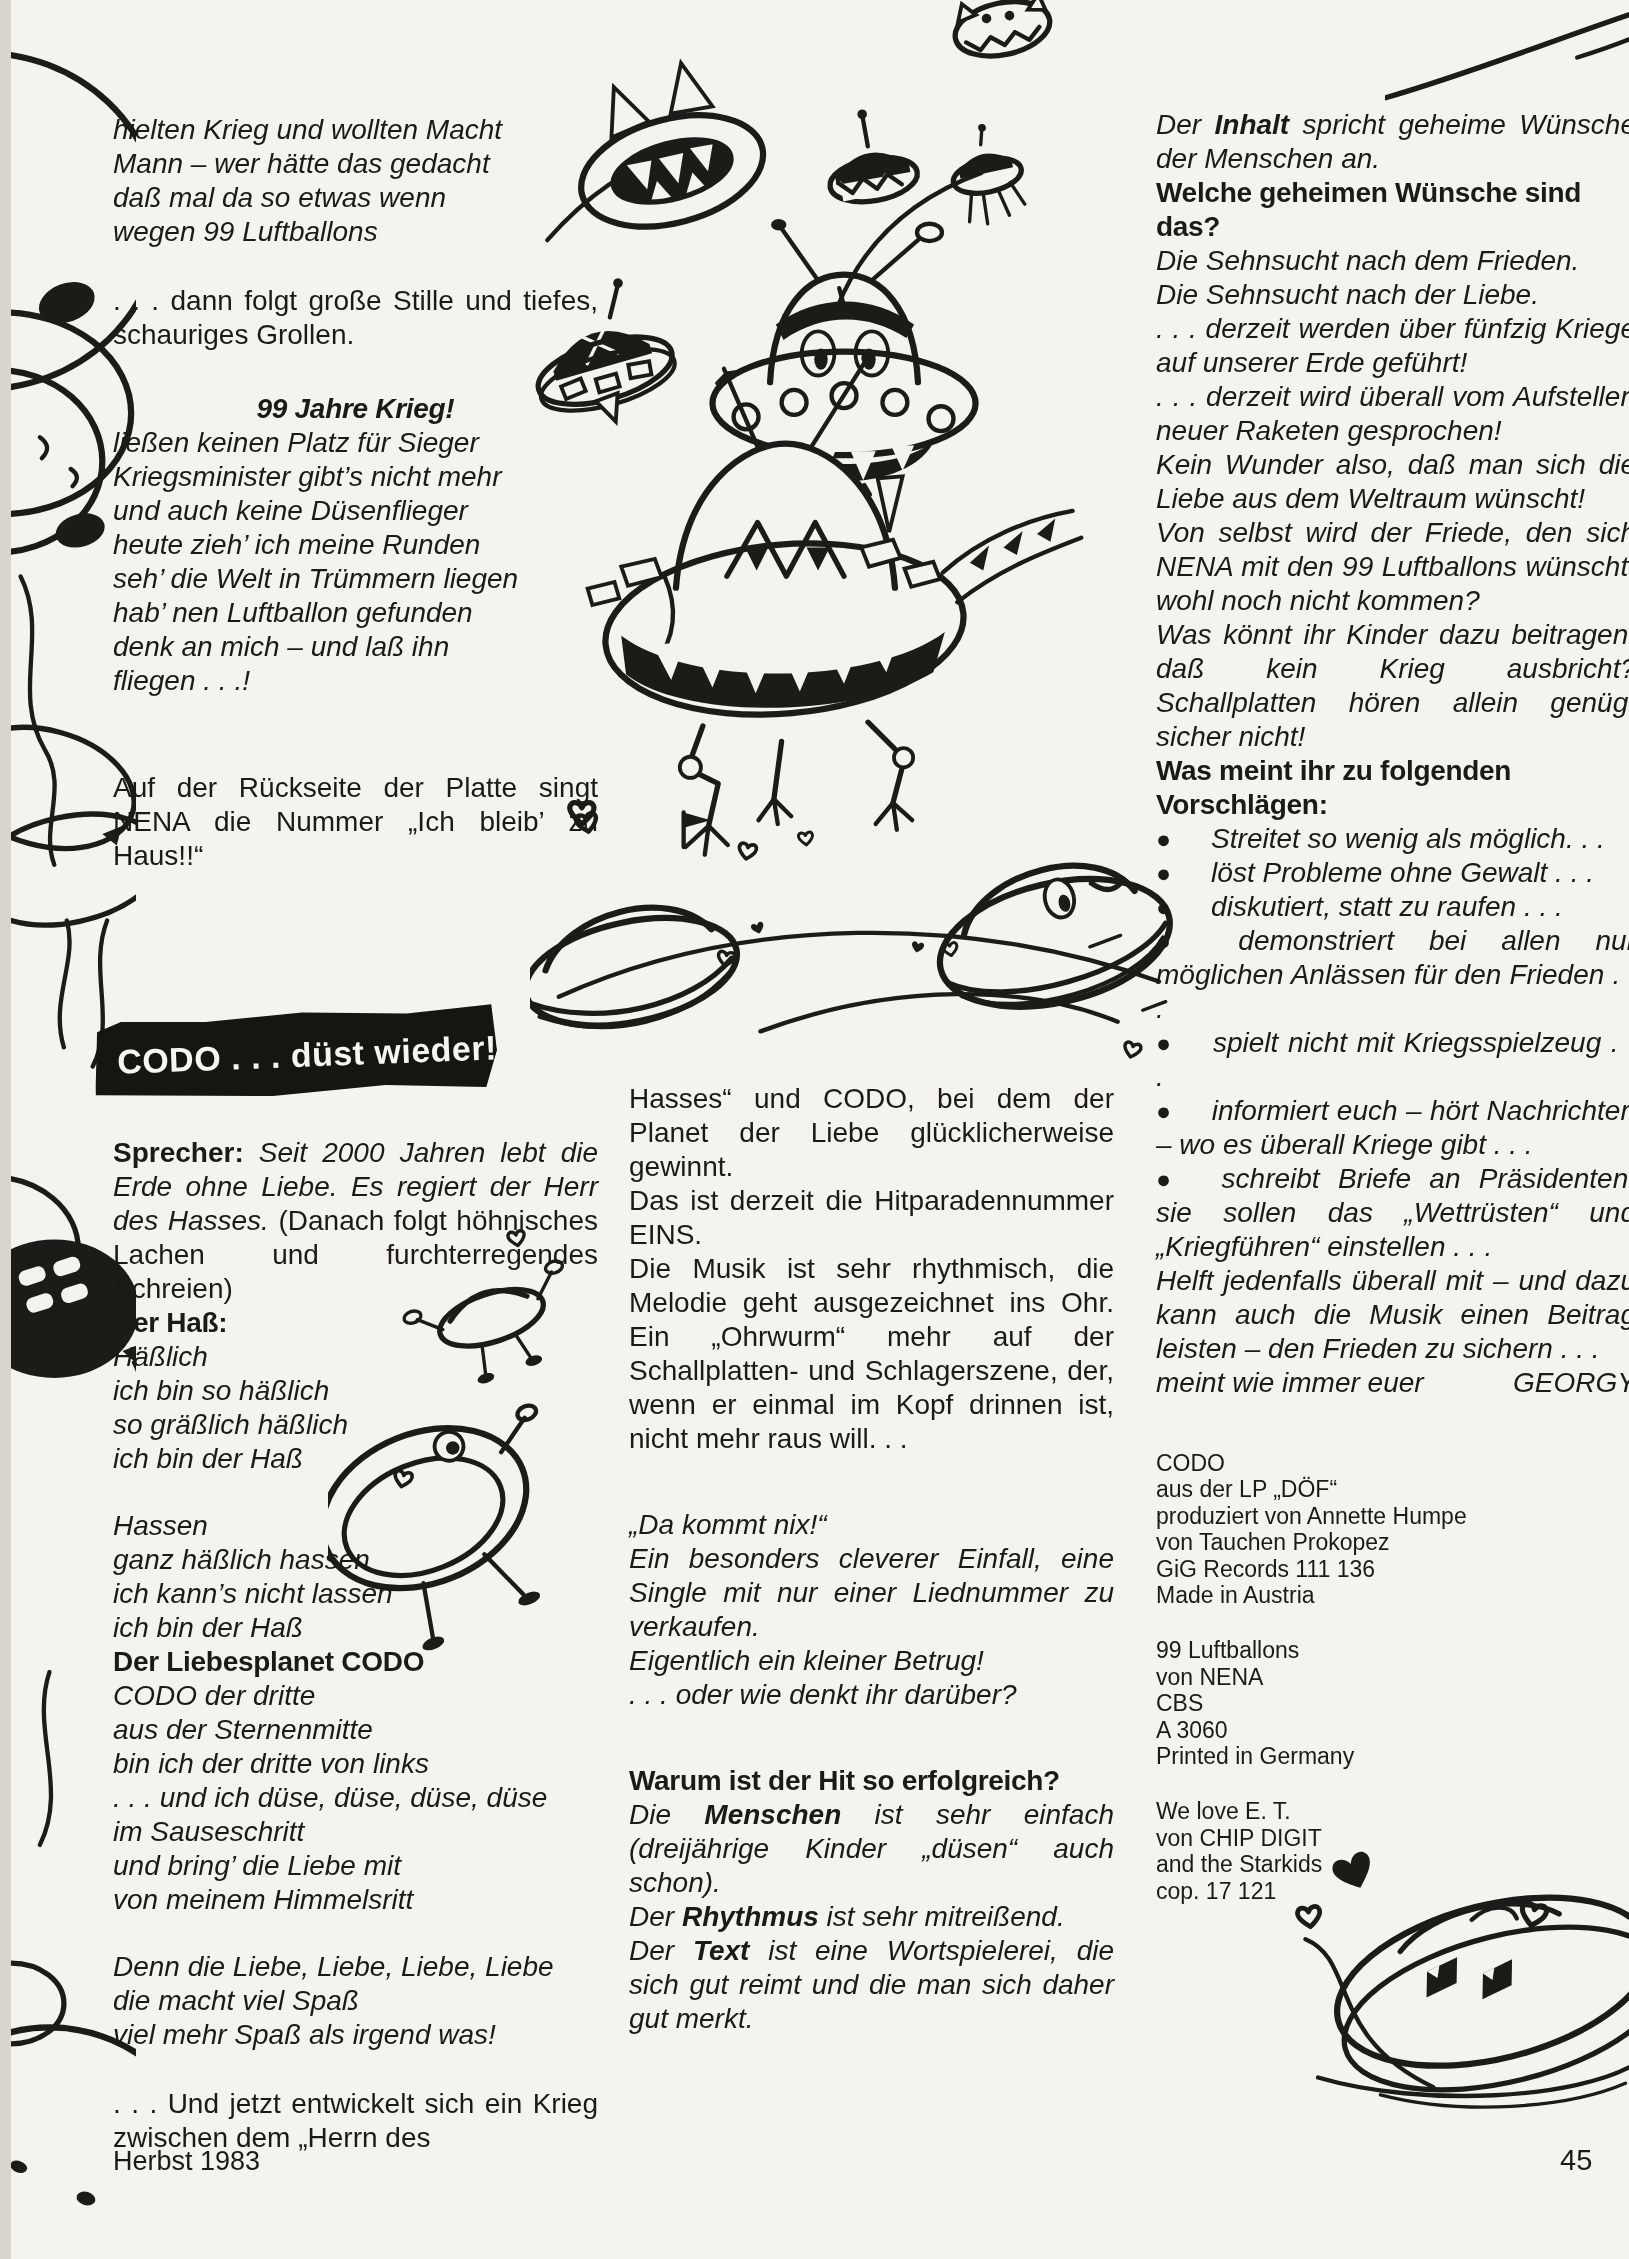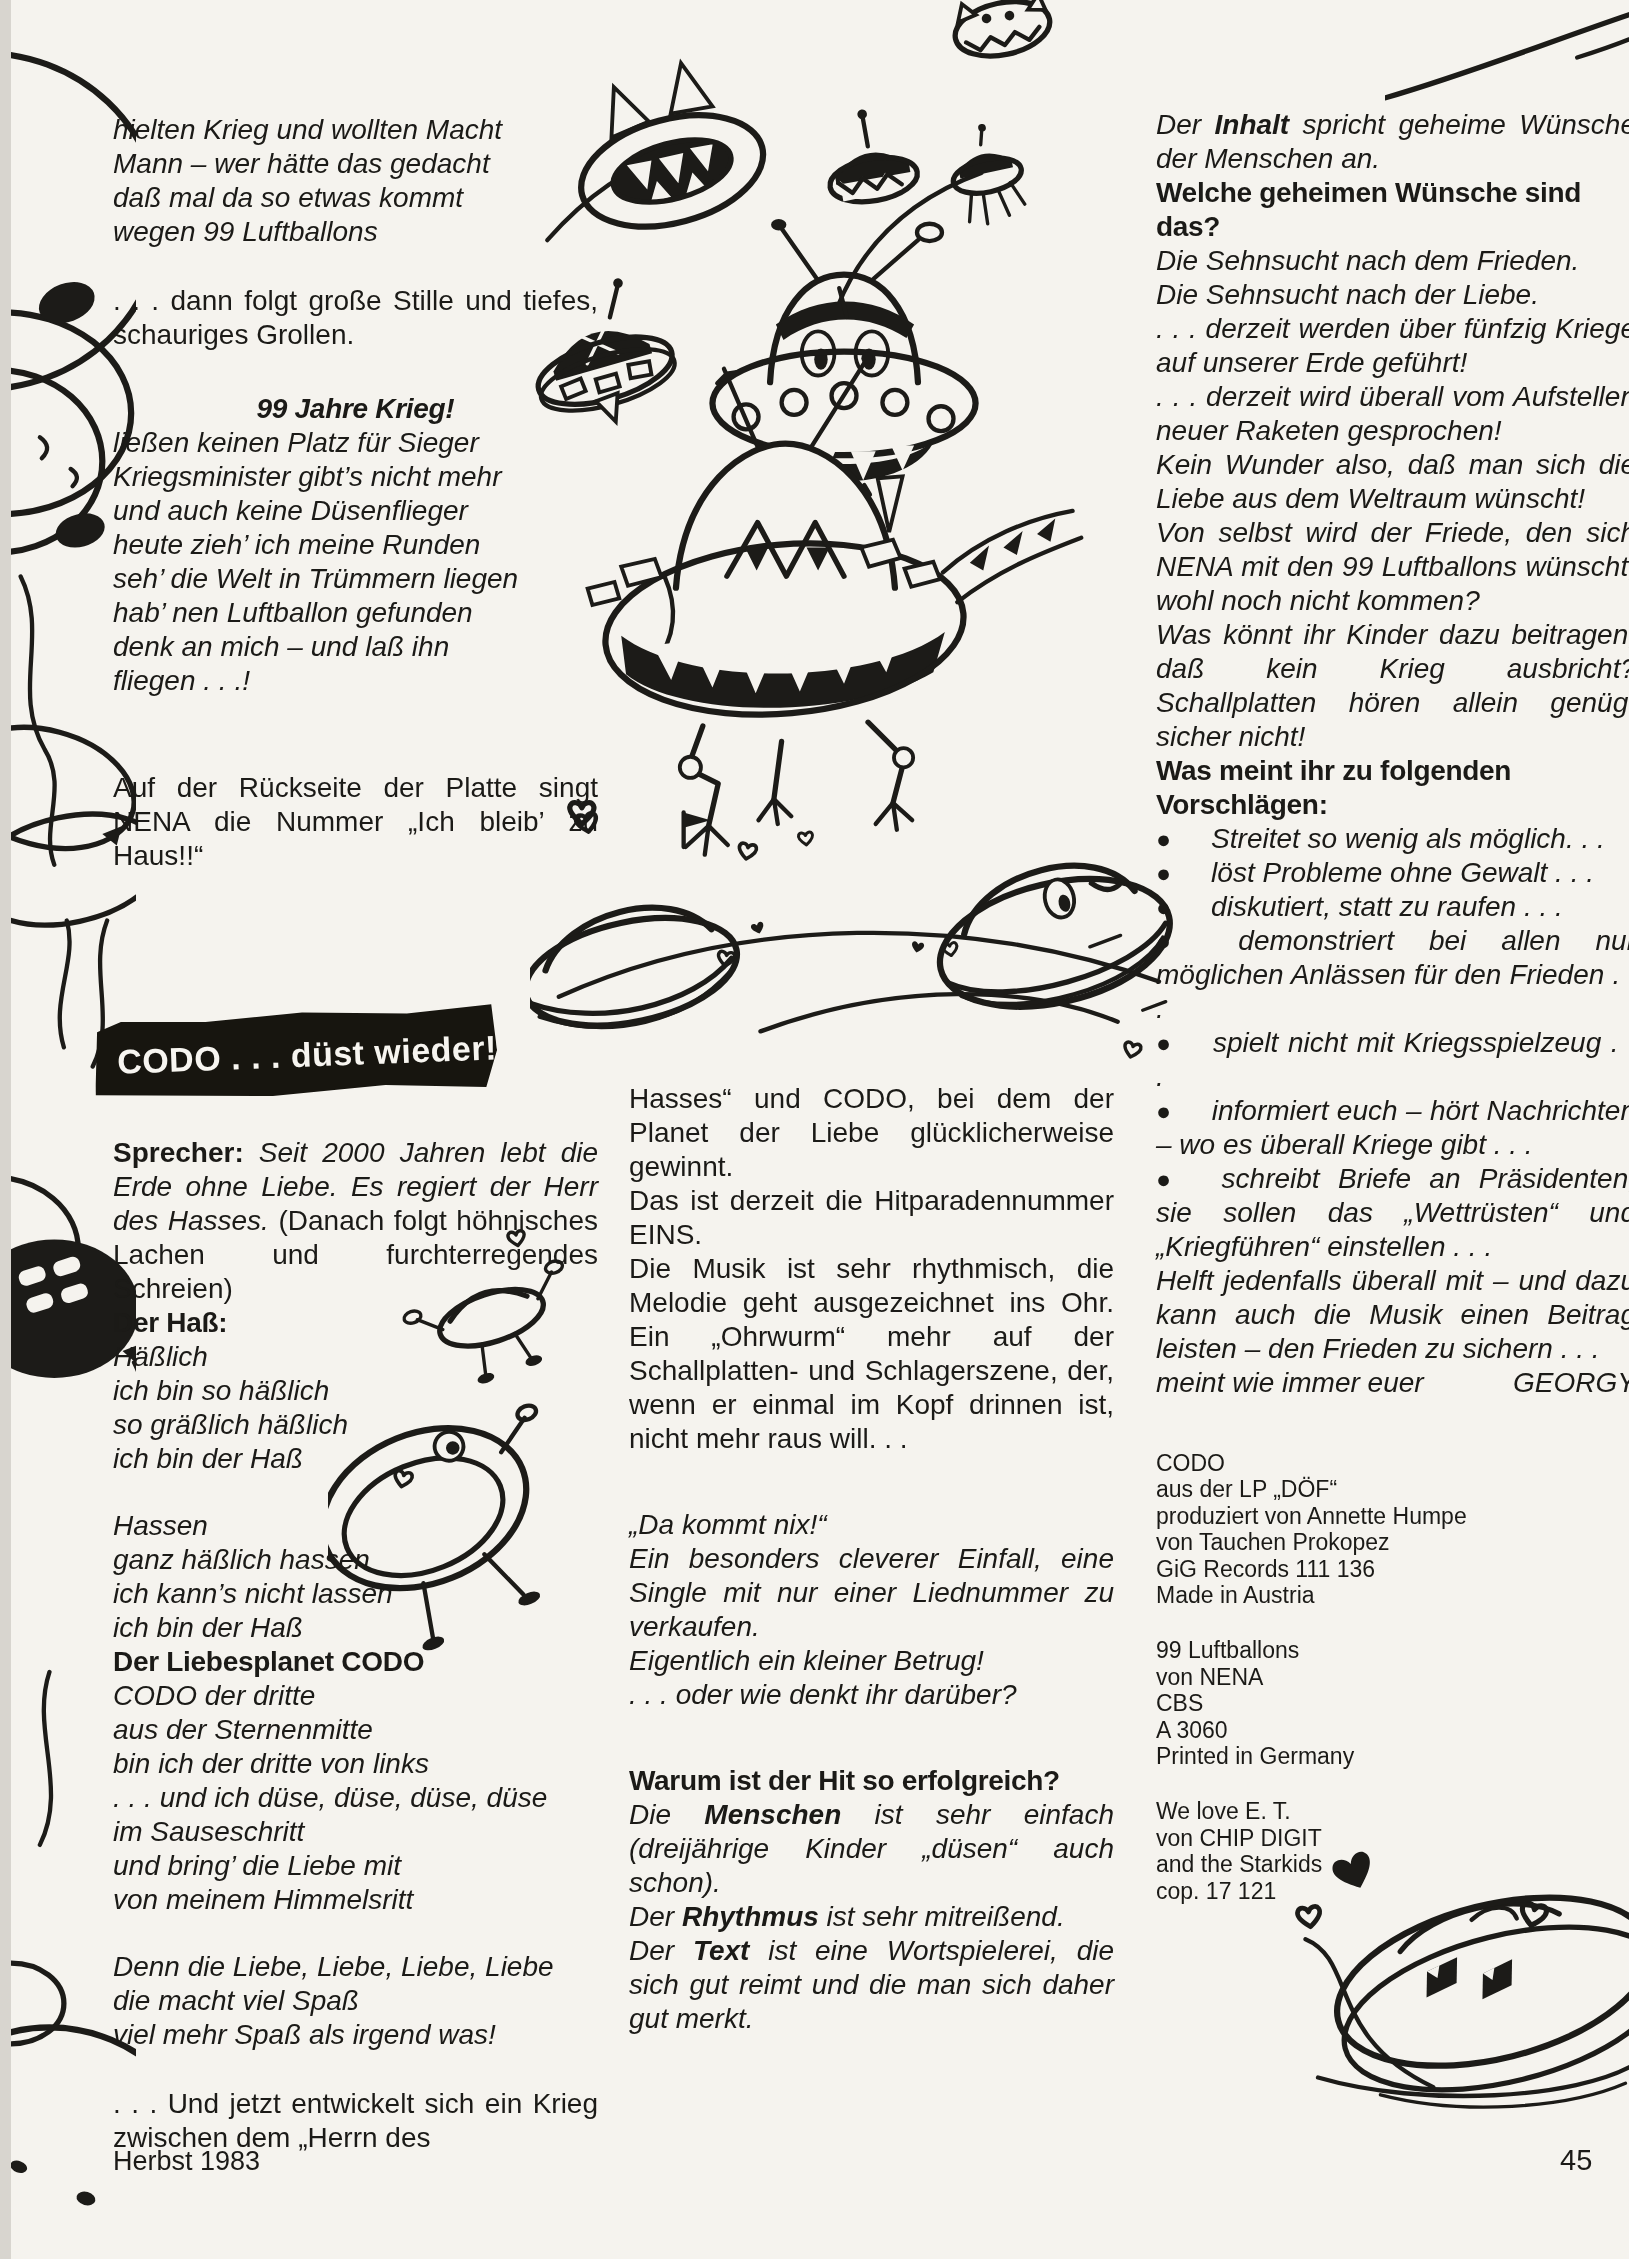--- a/index.html
+++ b/index.html
@@ -258,21 +258,21 @@
     <path class="ln s4" d="M17,98 C70,120 40,200 150,252"></path>
     <defs>
       <path id="heart3" d="M12 21 C 3 14 0 9 2 5 C 4 1 10 2 12 7 C 14 2 20 1 22 5 C 24 9 21 14 12 21 Z"></path>
     </defs>
   </svg>
 
   <div class="col" style="left:102px;top:113px;width:485px;">
       <div class="poem">
         <div>hielten Krieg und wollten Macht</div>
         <div>Mann – wer hätte das gedacht</div>
-        <div>daß mal da so etwas kommt</div>
+        <div>daß mal da so etwas wenn</div>
         <div>wegen 99 Luftballons</div>
       </div>
       <div style="height: 35px;"></div>
       <p class="jus"><span class="r">. . . dann folgt große Stille und tiefes, schauriges Grollen.</span></p>
       <div style="height: 40px;"></div>
       <div class="head bi">99 Jahre Krieg!</div>
       <div class="poem">
         <div>ließen keinen Platz für Sieger</div>
         <div>Kriegsminister gibt’s nicht mehr</div>
         <div>und auch keine Düsenflieger</div>

